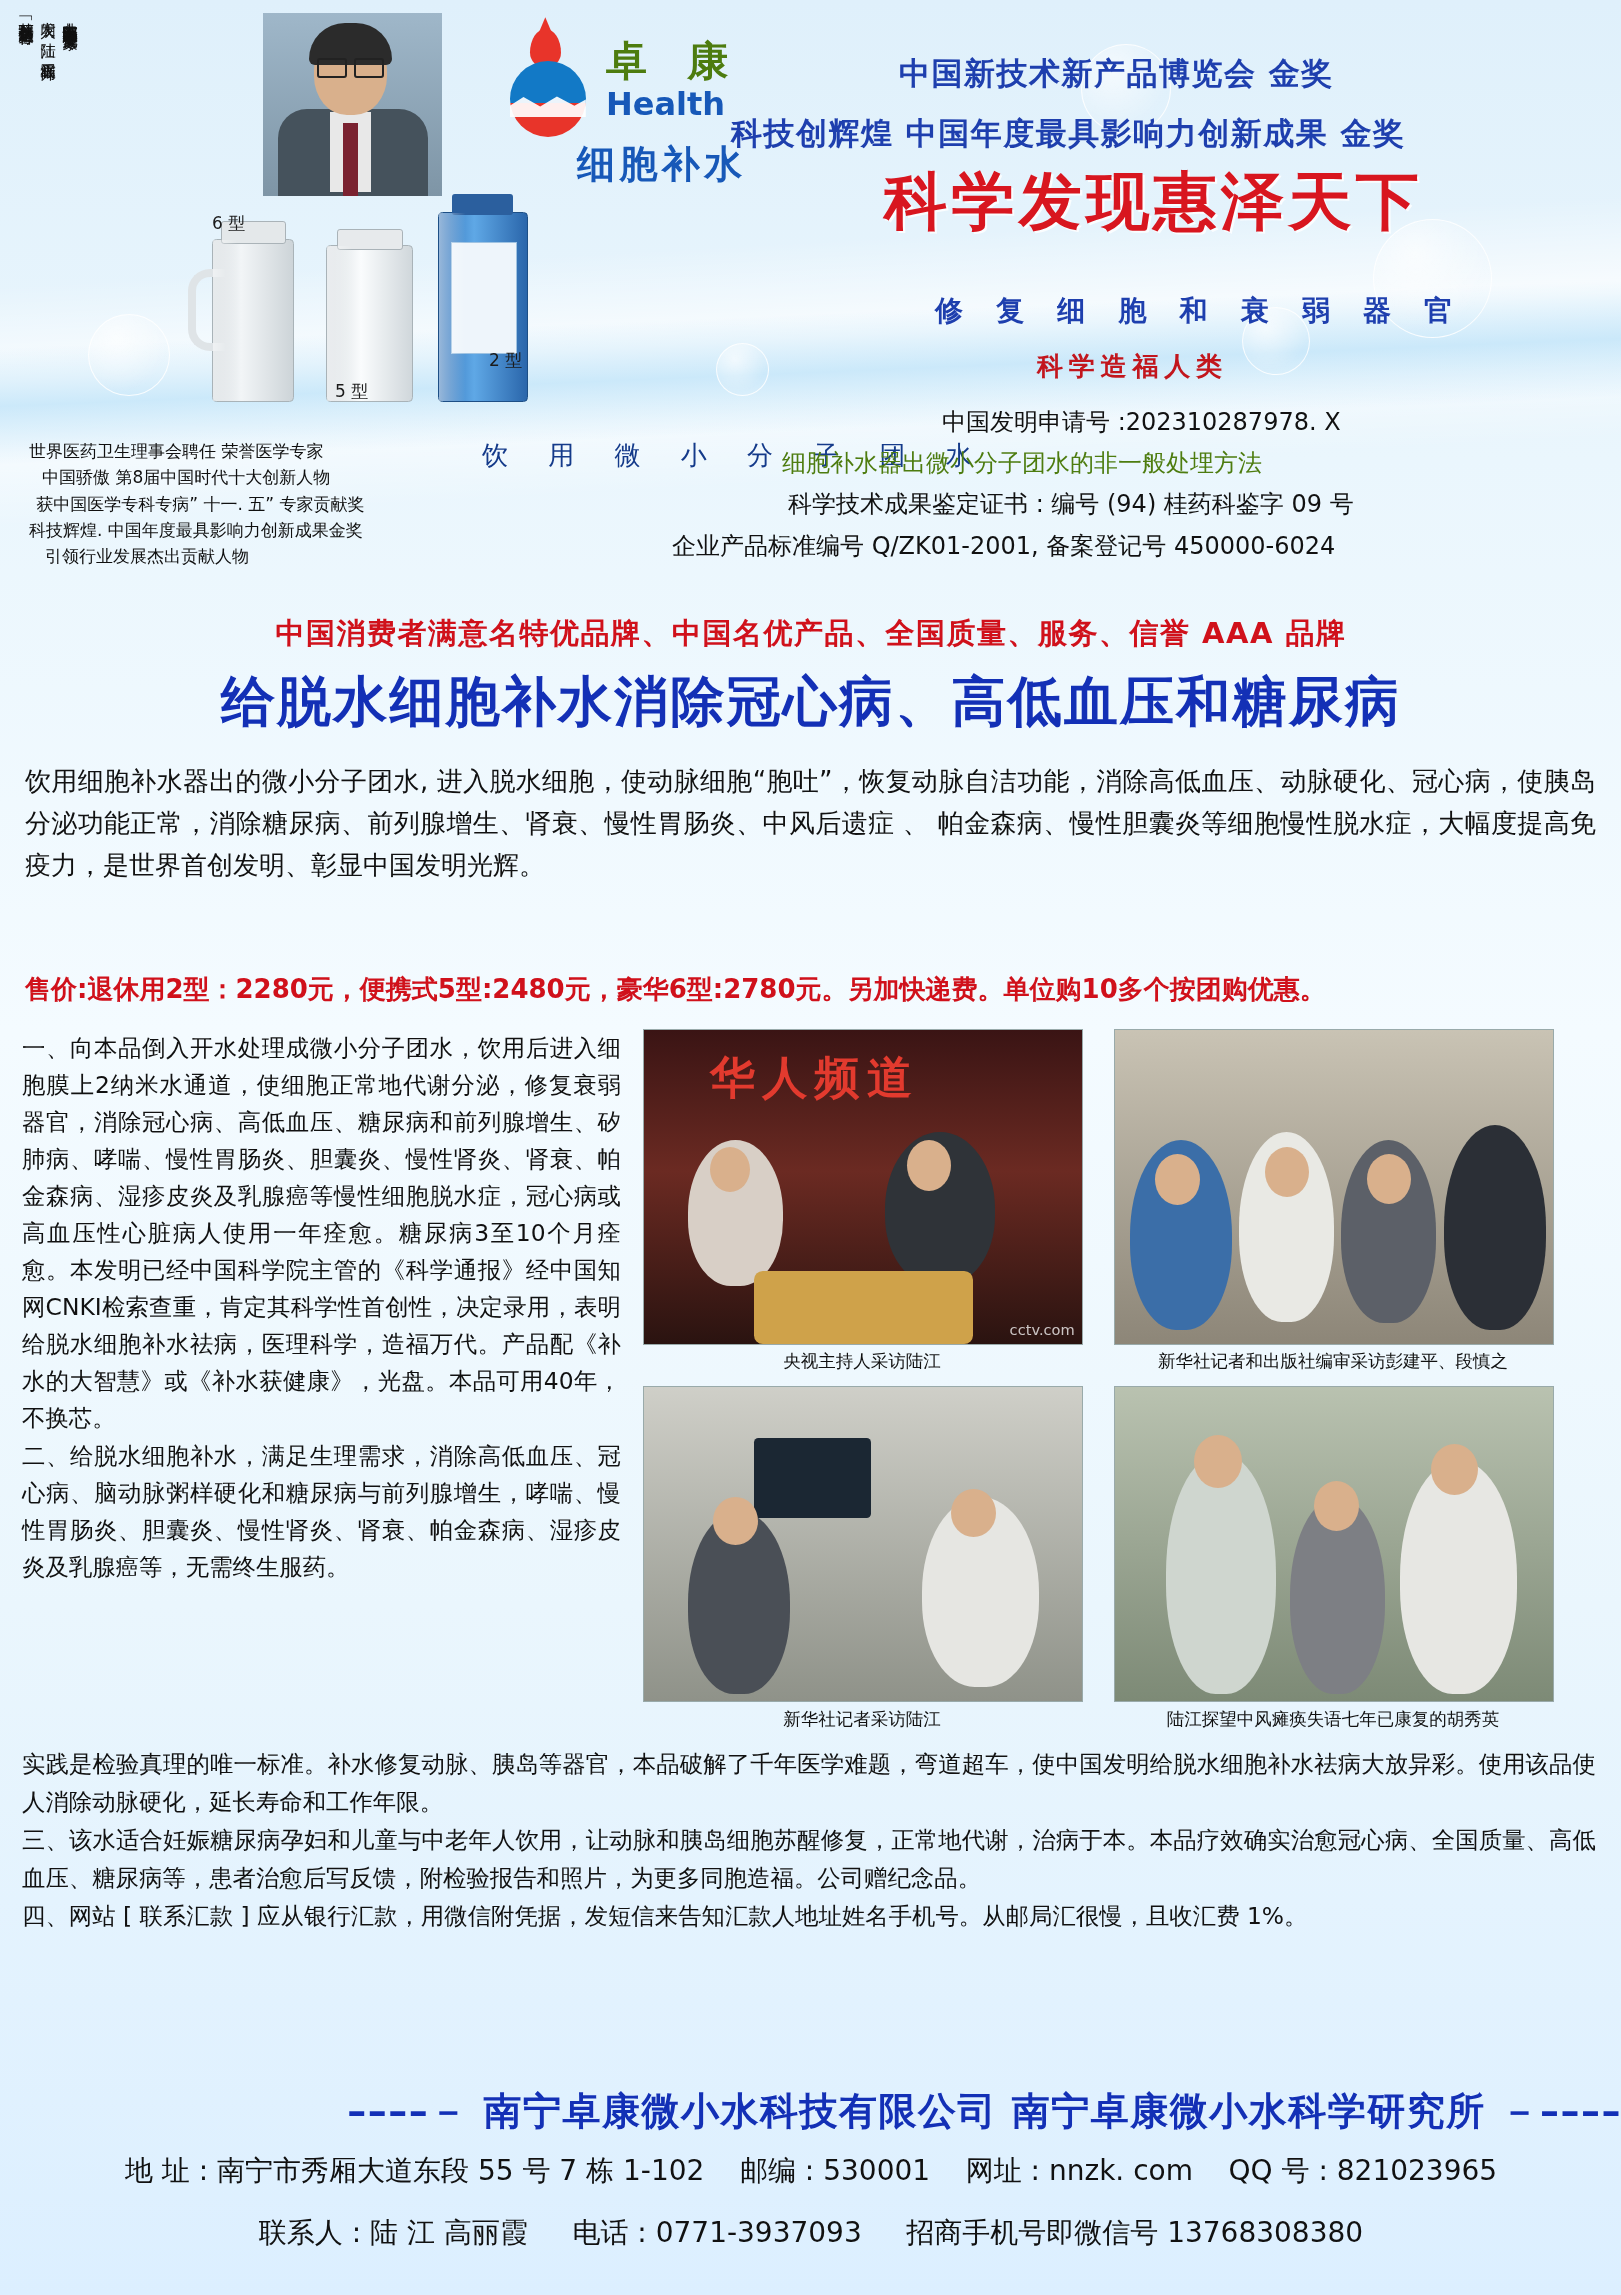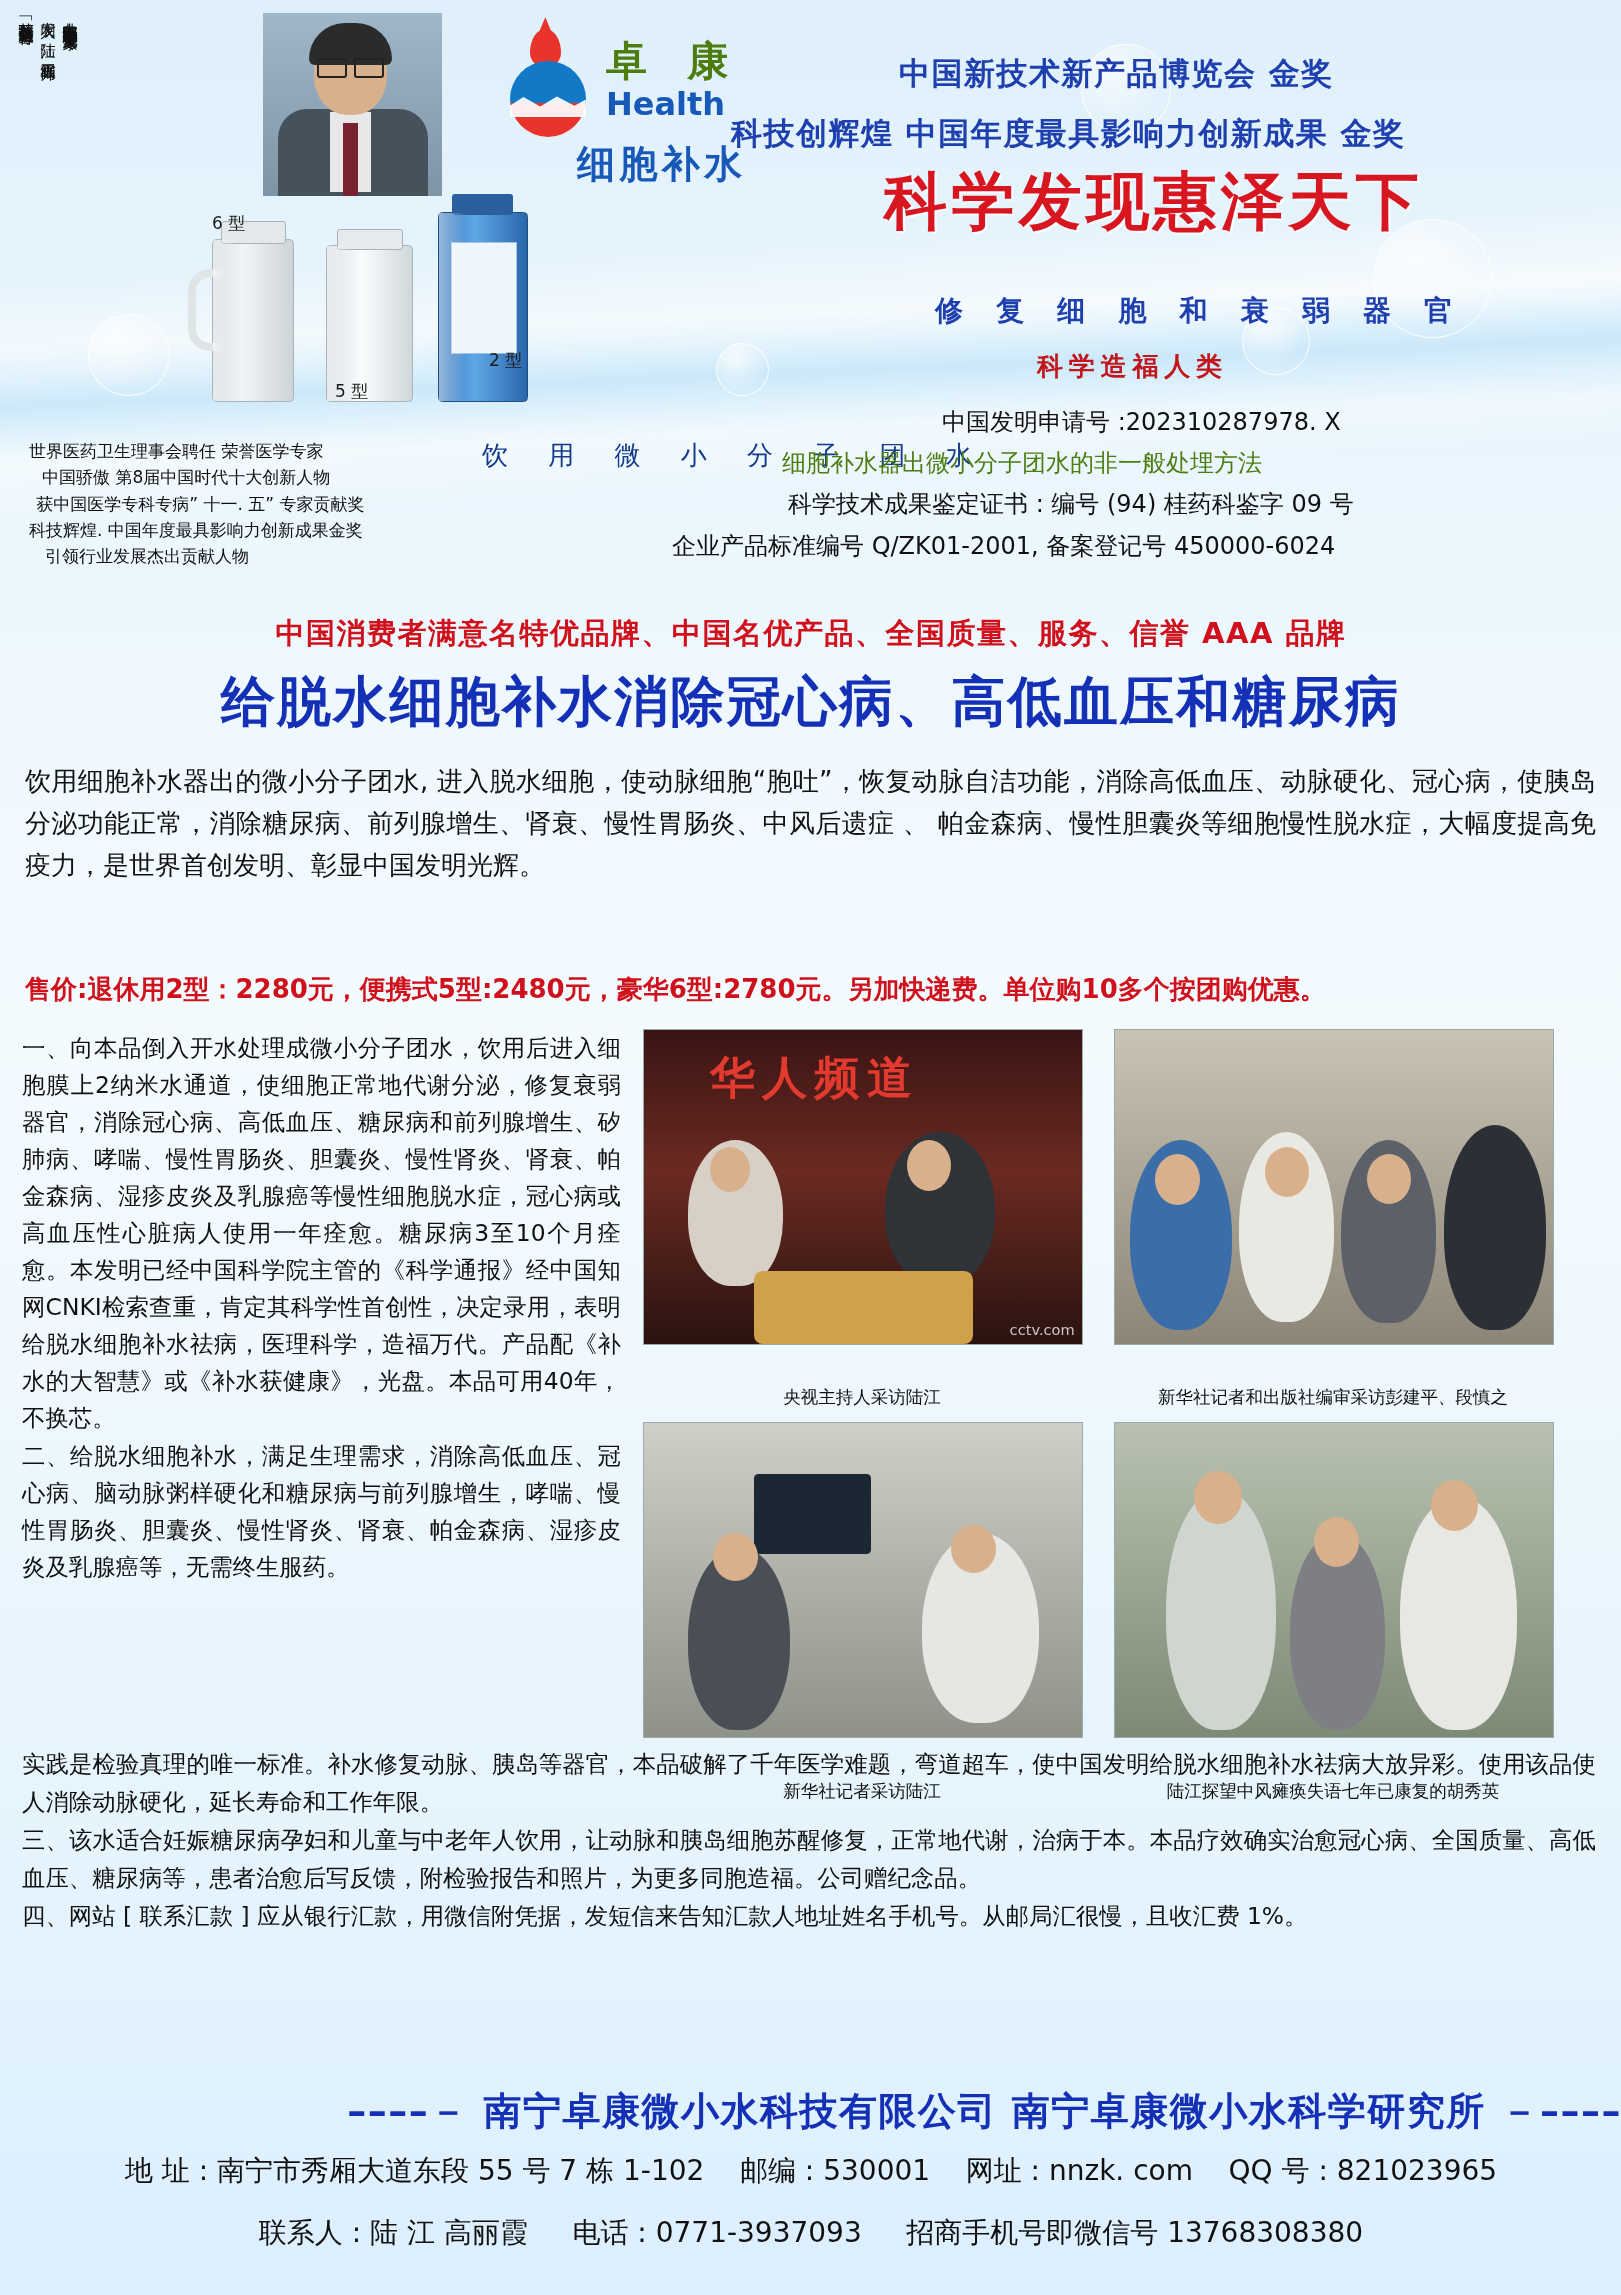--- a/index.html
+++ b/index.html
@@ -89,21 +89,21 @@
   .bigtitle{position:absolute;left:0;top:666px;width:1622px;text-align:center;font-size:54px;color:#1330b6;font-weight:bold;letter-spacing:2.2px;}
   
   .para{position:absolute;left:25px;top:760px;width:1571px;font-size:26px;line-height:1.62;color:#111;text-align:justify;}
   .price{position:absolute;left:25px;top:972px;width:1578px;font-size:26px;color:#d0111b;font-weight:bold;}
   
   .colL{position:absolute;left:22px;top:1030px;width:599px;font-size:23.4px;line-height:1.58;color:#111;text-align:justify;}
   .photos{position:absolute;left:643px;top:1029px;width:950px;}
   .prow{display:flex;gap:33px;}
   .pcard{width:438px;}
   .pimg{width:438px;height:314px;position:relative;overflow:hidden;border:0.7px solid #9aa;}
-  .pcap{text-align:center;font-size:17.5px;color:#111;padding-top:4.4px;margin-top:36px;}
+  .pcap{text-align:center;font-size:17.5px;color:#111;padding-top:4.4px;}
   .full{position:absolute;left:22px;top:1746px;width:1574px;font-size:23.4px;line-height:1.62;color:#111;text-align:justify;}
   
   .sceneA{background:linear-gradient(180deg,#3a1414,#6b2a22 45%,#2a1310);}
   .sceneB{background:linear-gradient(180deg,#c9c3b4,#8d8678);}
   .sceneC{background:linear-gradient(180deg,#cfcfc8,#8f9289);}
   .sceneD{background:linear-gradient(180deg,#b9c2b0,#7d8a76);}
   .tvtext{position:absolute;left:66px;top:17.5px;font-size:45px;color:#e23a2e;font-weight:bold;letter-spacing:7.3px;
           font-family:"DejaVu Serif","Liberation Serif",serif;}
   .blob{position:absolute;border-radius:50% 50% 45% 45%;}
   .wm{position:absolute;right:7.3px;bottom:5.8px;font-size:14.6px;color:rgba(255,255,255,.75);}

